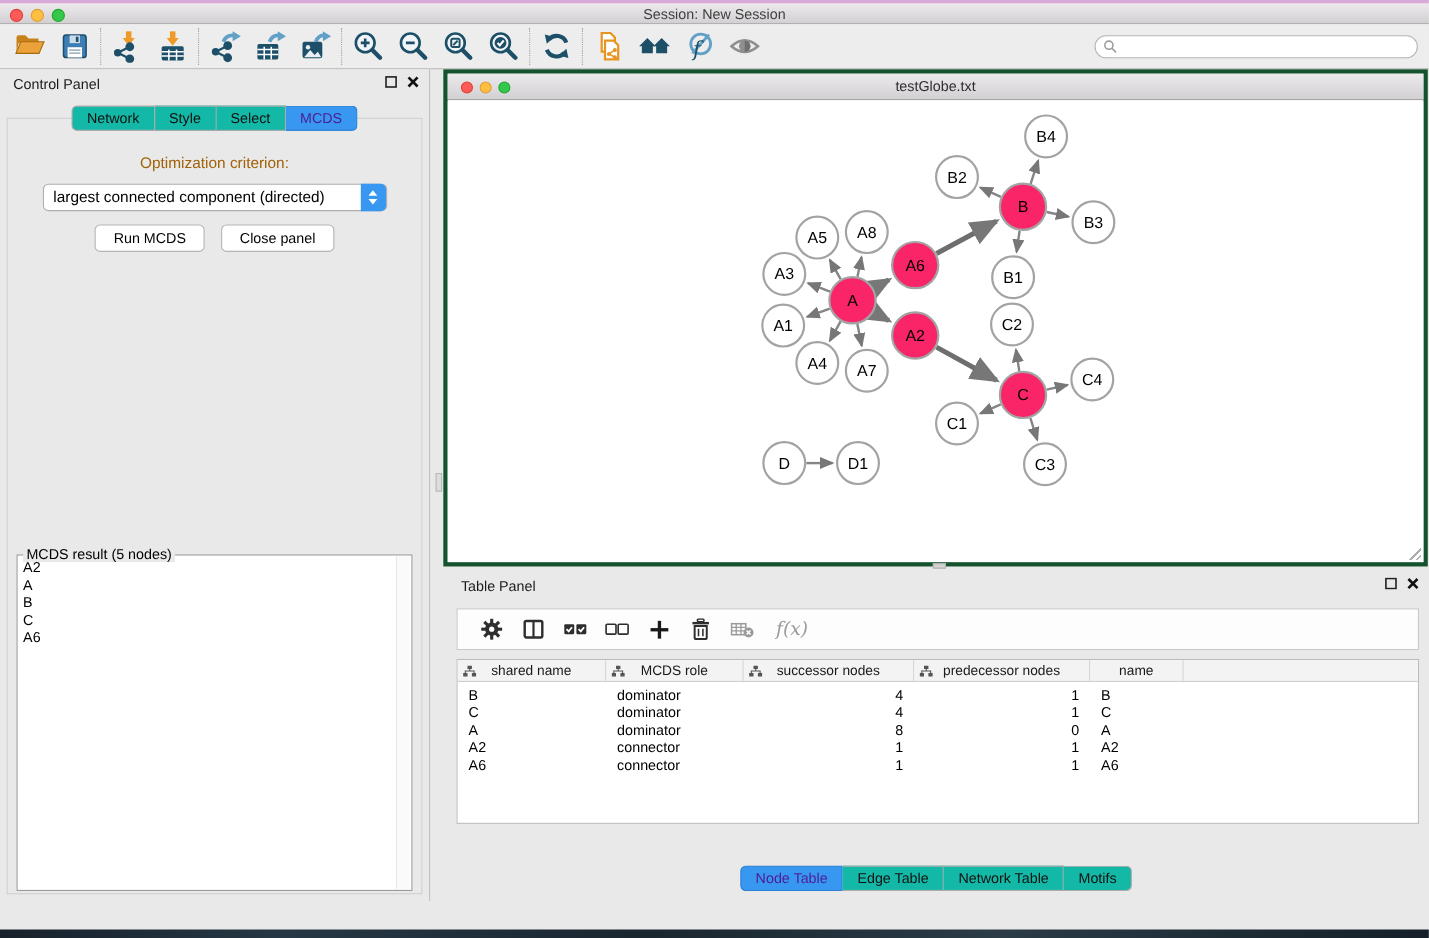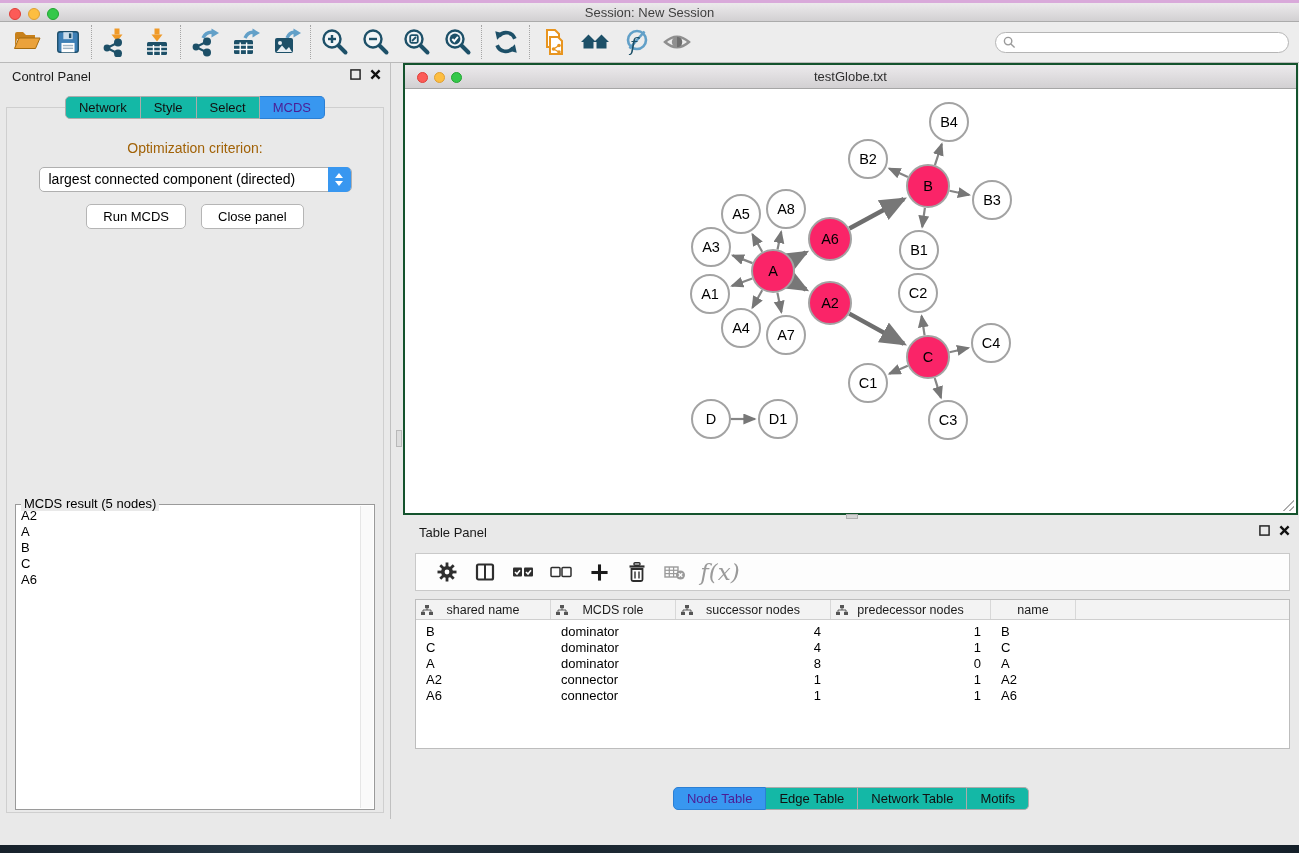--- a/index.html
+++ b/index.html
@@ -51,38 +51,38 @@
   .btn { background:#fff; border:1px solid #B5B5B5; border-radius:5px; height:25px; padding:0 16px;
     font-size:13px; color:#000; font-family:"Liberation Sans",sans-serif; }
   .result-box { position:absolute; left:8px; right:8px; top:396px; bottom:2px; border:1px solid #9A9A9A; background:#fff; }
   .result-legend { position:absolute; top:-9px; left:5px; background:#E9E9E9; padding:0 3px; font-size:13px; color:#000; }
   .result-list { position:absolute; left:1px; top:3px; bottom:1px; right:15px; overflow:hidden; }
   .result-item { font-size:13px; color:#000; line-height:16px; padding-left:4px; }
   .result-scroll { position:absolute; right:1px; top:1px; bottom:1px; width:13px; background:#FAFAFA; border-left:1px solid #E6E6E6; }
 
   
   .net-window { position:absolute; left:403px; top:63px; width:895px; height:452px;
-    border:2px solid #14532d; background:#fff; }
+    border:4px solid #14532d; background:#fff; }
   .net-titlebar { position:relative; height:24px; background:linear-gradient(#ECEAEC,#D2D0D2); border-bottom:1px solid #A6A6A6; }
   .net-titlebar .traffic { top:7px; left:12px; gap:6px; }
   .net-titlebar .tl { width:11px; height:11px; }
   .net-title { text-align:center; font-size:13px; color:#2E2E2E; line-height:23px; }
   .net-canvas { position:absolute; left:0; right:0; top:25px; bottom:0; background:#fff; overflow:hidden; }
   .net-grip { position:absolute; right:2px; bottom:2px; width:13px; height:13px;
     background:repeating-linear-gradient(135deg, transparent 0 2.5px, #ADADAD 2.5px 4px);
     clip-path:polygon(100% 0, 100% 100%, 0 100%); }
   .net-hscroll { position:absolute; left:441px; bottom:-6px; width:12px; height:5px; background:#D4D4D4; border:1px solid #B0B0B0; }
   .split-handle { position:absolute; left:396px; top:430px; width:6px; height:17px; background:#DDDDDD; border:1px solid #B8B8B8; }
 
   
   .table-panel { position:absolute; left:403px; top:519px; right:0; bottom:34px; background:#E9E9E9; }
   .tp-toolbar { position:absolute; left:12px; right:9px; top:34px; height:38px; background:#FDFDFD;
     border:1px solid #C9C9C9; display:flex; align-items:center; gap:12px; padding-left:18px; }
   .tp-tool { width:26px; height:26px; display:flex; align-items:center; justify-content:center; }
-  .fx-label { font-family:"DejaVu Serif", serif; font-style:italic; font-size:23px; color:#9A9A9A; }
+  .fx-label { font-family:"DejaVu Serif", serif; font-style:italic; font-size:17px; color:#9A9A9A; }
   .tbl { position:absolute; left:12px; right:9px; top:80px; bottom:70px; background:#fff; border:1px solid #BDBDBD; overflow:hidden; }
   .tbl-head { display:flex; background:#F3F3F3; border-bottom:1px solid #CFCFCF; height:20px; }
   .th { position:relative; border-right:1px solid #D8D8D8; font-size:12.5px; color:#1A1A1A;
     display:flex; align-items:center; justify-content:center; }
   .th svg { position:absolute; left:5px; top:5px; }
   .tr { display:flex; height:16px; }
   .tr:first-child { margin-top:4px; }
   .td { font-size:13px; color:#000; padding:0 10px; line-height:16px; white-space:nowrap; }
   .tbl-tabs { position:absolute; left:0; right:0; bottom:40px; display:flex; justify-content:center; }
 

